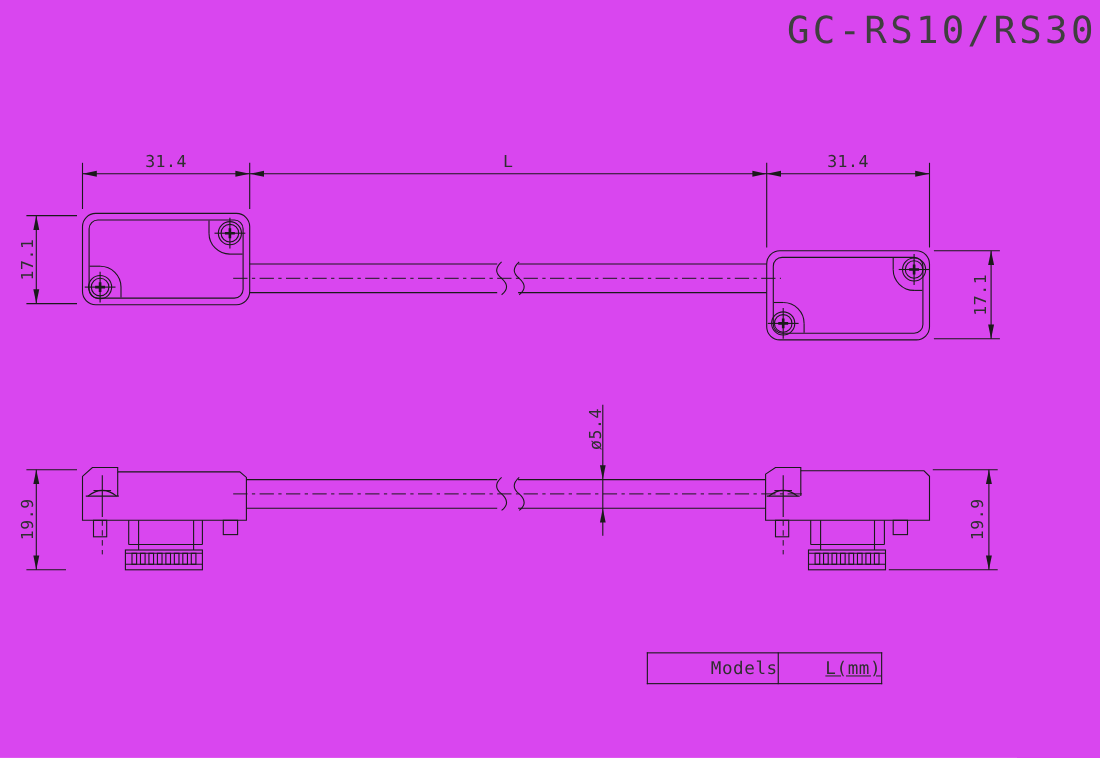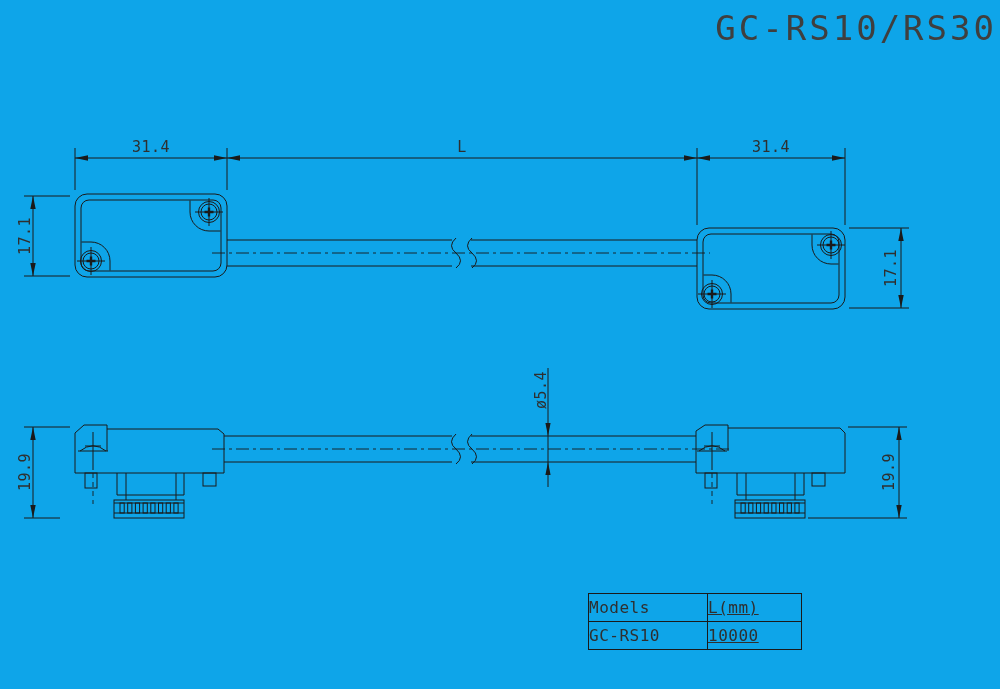--- a/index.html
+++ b/index.html
@@ -1,30 +1,30 @@
 <!DOCTYPE html>
 <html><head>
 <meta charset="utf-8">
 <style>
   html,body{margin:0;padding:0;background:#ffffff;}
-  #canvas{position:relative;width:1000px;height:689px;background:#0ea5e9;overflow:hidden;
+  #canvas{position:relative;width:1000px;height:689px;background:#d946ef;overflow:hidden;
           font-family:"DejaVu Sans Mono","Liberation Mono",monospace;}
   svg{position:absolute;left:0;top:0;}
   .ln{stroke:#1a1a1a;stroke-width:1;fill:none;}
   .cl{stroke:#1a1a1a;stroke-width:0.9;fill:none;stroke-dasharray:13 4 3 4;}
   .dash{stroke:#1a1a1a;stroke-width:0.9;fill:none;stroke-dasharray:5 4;}
   .arr{fill:#1a1a1a;stroke:none;}
   .dimtxt{font-family:"DejaVu Sans Mono","Liberation Mono",monospace;font-size:15px;
           letter-spacing:0.5px;fill:#2f2f2f;}
   .plus{stroke:#1a1a1a;stroke-width:2.4;fill:none;}
   #title{position:absolute;top:8px;right:3px;font-size:34px;letter-spacing:3px;
          color:#3f3f3f;white-space:nowrap;}
   #spec-table{position:absolute;left:588px;top:593px;border-collapse:collapse;
               color:#2f2f2f;font-size:16px;letter-spacing:0.5px;}
-  #spec-table td{border:1.6px solid #1a1a1a;text-align:left;padding:0;height:27px;}
+  #spec-table td{border:1.6px solid #1a1a1a;text-align:right;padding:0;height:27px;}
   #spec-table td.c1{width:118px;}
   #spec-table td.c2{width:93px;text-decoration:underline;}
 </style>
 </head>
 <body>
 
 <div id="canvas">
 
   <div id="title">GC-RS10/RS30</div>
 
@@ -228,20 +228,16 @@
       </g>
     </g>
   </svg>
 
   <table id="spec-table">
     <tbody>
       <tr>
         <td class="c1">Models</td>
         <td class="c2">L(mm)</td>
       </tr>
-      <tr>
-        <td class="c1">GC-RS10</td>
-        <td class="c2">10000</td>
-      </tr>
     </tbody>
   </table>
 
 </div>
 
 </body></html>

